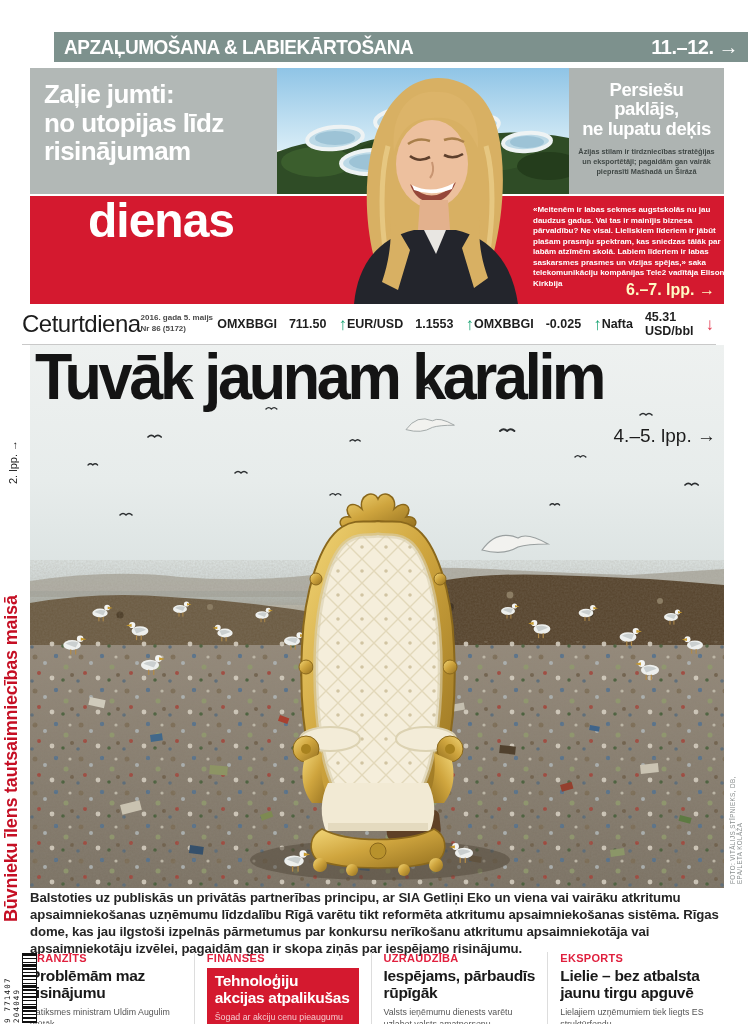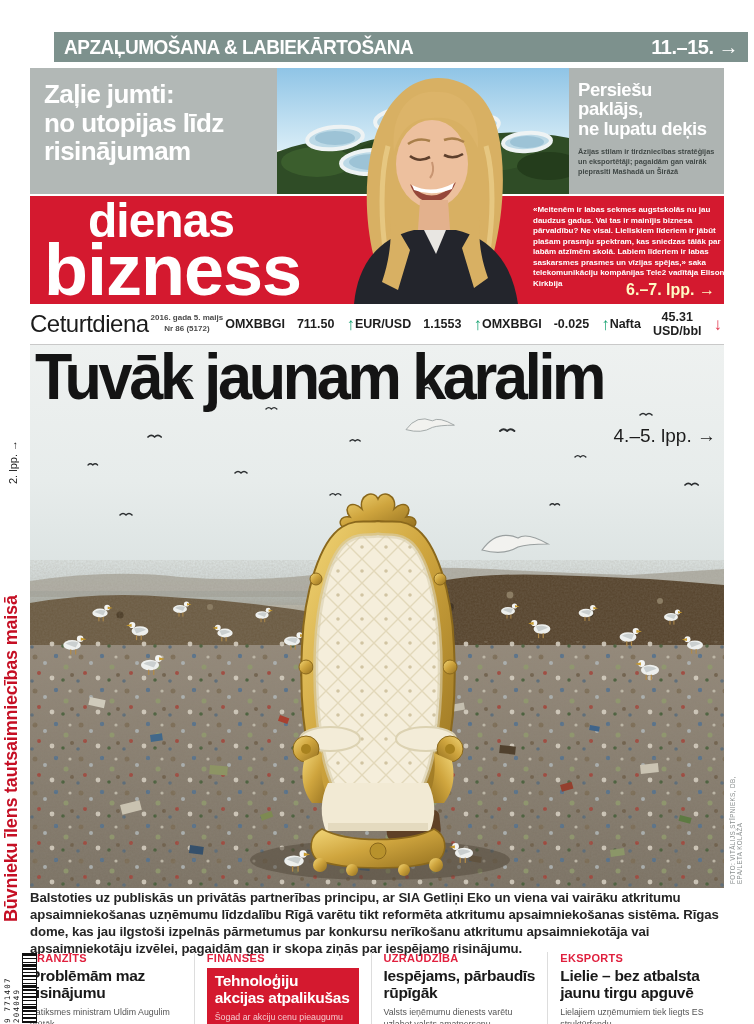--- a/index.html
+++ b/index.html
@@ -12,41 +12,41 @@
              color:#fff;display:flex;justify-content:space-between;align-items:center;
              padding:0 10px;box-sizing:border-box;font-weight:800;font-size:20px;letter-spacing:-.5px;margin-left:24px;}
   .topbanner .t{transform:scaleX(.95);transform-origin:left center;}
 
   
   .promos{position:absolute;left:30px;top:68px;width:694px;height:126px;display:flex;z-index:1;}
   .promo-left{width:247px;background:#b2b8b6;color:#fff;font-size:26px;font-weight:800;
               line-height:1.1;padding:12px 14px;box-sizing:border-box;letter-spacing:-.6px;}
   .promo-photo{width:292px;position:relative;overflow:hidden;}
   .promo-photo svg{display:block;width:100%;height:100%;}
-  .promo-right{width:155px;background:#aeb4b2;color:#fff;
+  .promo-right{width:155px;background:#aeb4b2;color:#fff;text-align:center;
                padding:12px 9px;box-sizing:border-box;}
   .promo-right .tt{font-size:18.5px;font-weight:800;line-height:1.05;letter-spacing:-.4px;}
   .promo-right .sub{font-size:7.3px;color:#414947;font-weight:700;margin-top:9px;line-height:1.35;}
 
   
   .redband{position:absolute;left:30px;top:196px;width:694px;height:108px;background:#d4192f;z-index:1;}
   .logo{position:absolute;left:14px;top:4px;color:#fff;}
   .logo-line1{font-size:48px;font-weight:800;line-height:.86;letter-spacing:-1px;padding-left:44px;}
   .logo-line2{font-size:72px;font-weight:800;line-height:.82;letter-spacing:-1px;}
   .logo-dblv{position:absolute;left:396px;top:34px;font-size:12px;font-weight:800;color:#fff;}
   .quote{position:absolute;left:503px;top:9px;width:206px;color:#fff;font-size:8px;
          line-height:1.32;font-weight:700;margin:0;}
   .qref{position:absolute;right:9px;bottom:5px;color:#fef9c3;font-size:16px;font-weight:700;}
 
   .woman{position:absolute;left:328px;top:66px;width:214px;height:238px;z-index:6;pointer-events:none;}
   .woman svg{display:block;width:100%;height:100%;}
 
   
-  .infobar{position:absolute;left:30px;top:304px;width:694px;height:41px;background:#fff;
-           border-bottom:1px solid #c9c9c9;display:flex;align-items:center;box-sizing:border-box;z-index:2;text-align:center;}
+  .infobar{position:absolute;left:22px;top:304px;width:694px;height:41px;background:#fff;
+           border-bottom:1px solid #c9c9c9;display:flex;align-items:center;box-sizing:border-box;z-index:2;}
   .day{font-size:24px;color:#1c1c1c;width:128px;letter-spacing:-.5px;}
   .dateblock{font-size:8px;color:#4a4a4a;width:86px;line-height:1.35;font-weight:700;}
   .ticker{flex:1;display:flex;justify-content:space-between;align-items:center;font-size:12.5px;
           font-weight:700;color:#1e1e1e;padding-right:2px;}
   .titem{display:flex;align-items:center;gap:12px;}
   .arr{font-size:17px;font-weight:400;line-height:1;}
   .arr.up{color:#17a372;}
   .arr.down{color:#e23148;}
 
   
@@ -91,21 +91,21 @@
            background:repeating-linear-gradient(90deg,#101010 0 1.5px,#fff 1.5px 3px,#101010 3px 5.5px,
                       #fff 5.5px 7px,#101010 7px 8px,#fff 8px 10.5px);}
 </style>
 </head>
 <body>
 
 <div class="page">
 
   <header class="topbanner">
     <span class="t">APZAĻUMOŠANA &amp; LABIEKĀRTOŠANA</span>
-    <span>11.–15. →</span>
+    <span>11.–12. →</span>
   </header>
 
   <section class="promos">
     <div class="promo-left pre">Zaļie jumti:
 no utopijas līdz
 risinājumam</div>
     <div class="promo-photo">
       <svg viewBox="0 0 292 126" preserveAspectRatio="none">
         <defs>
           <linearGradient id="skyg" x1="0" y1="0" x2="0" y2="1">
@@ -140,21 +140,20 @@
     <div class="promo-right">
       <div class="tt pre">Persiešu paklājs,
 ne lupatu deķis</div>
       <div class="sub">Āzijas stilam ir tirdzniecības stratēģijas un eksportētāji; pagaidām gan vairāk pieprasīti Mašhadā un Širāzā</div>
     </div>
   </section>
 
   <section class="redband">
     <div class="logo">
       <div class="logo-line1">dienas</div>
-      <div class="logo-line2">bizness</div>
     </div>
     <div class="logo-dblv">db.lv</div>
     <p class="quote">«Meitenēm ir labas sekmes augstskolās nu jau daudzus gadus. Vai tas ir mainījis biznesa pārvaldību? Ne visai. Lieliskiem līderiem ir jābūt plašam prasmju spektram, kas sniedzas tālāk par labām atzīmēm skolā. Labiem līderiem ir labas saskarsmes prasmes un vīzijas spējas,» saka telekomunikāciju kompānijas Tele2 vadītāja Elisona Kirkbija</p>
     <div class="qref">6.–7. lpp. →</div>
   </section>
 
   <div class="woman">
     <svg viewBox="0 0 214 238">
       <path d="M54,216 C34,168 34,96 52,58 C66,26 88,12 110,12 C138,12 162,30 170,66 C180,110 174,168 158,212 L128,196 L84,198 Z" fill="#d8b063"></path>
       <path d="M60,200 C52,160 52,110 60,80" stroke="#ecd28e" stroke-width="5" fill="none" opacity=".7"></path>

